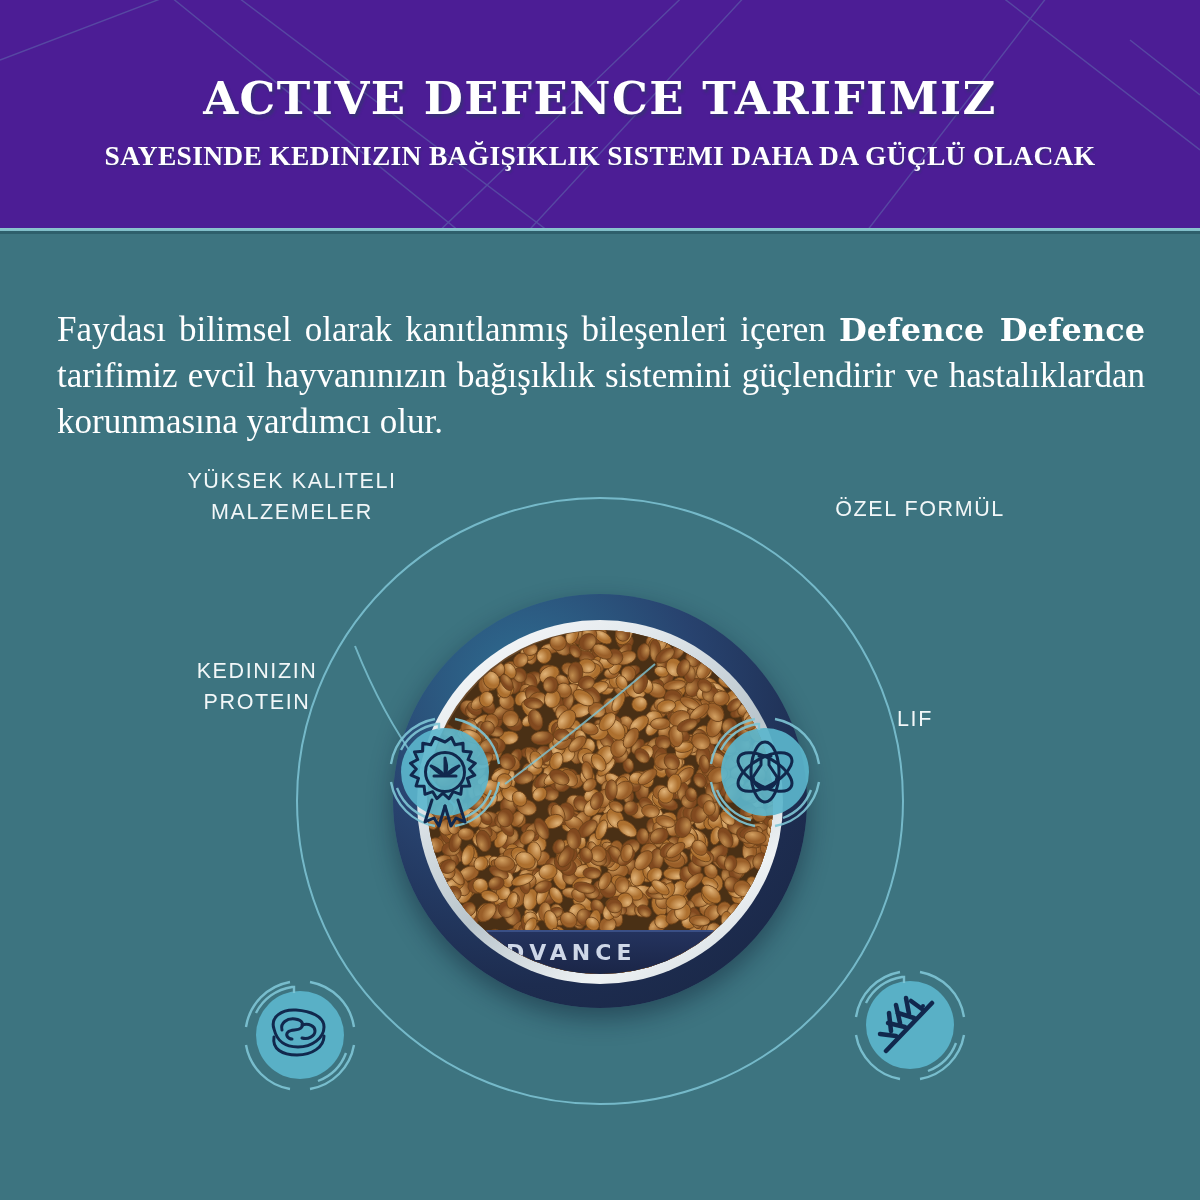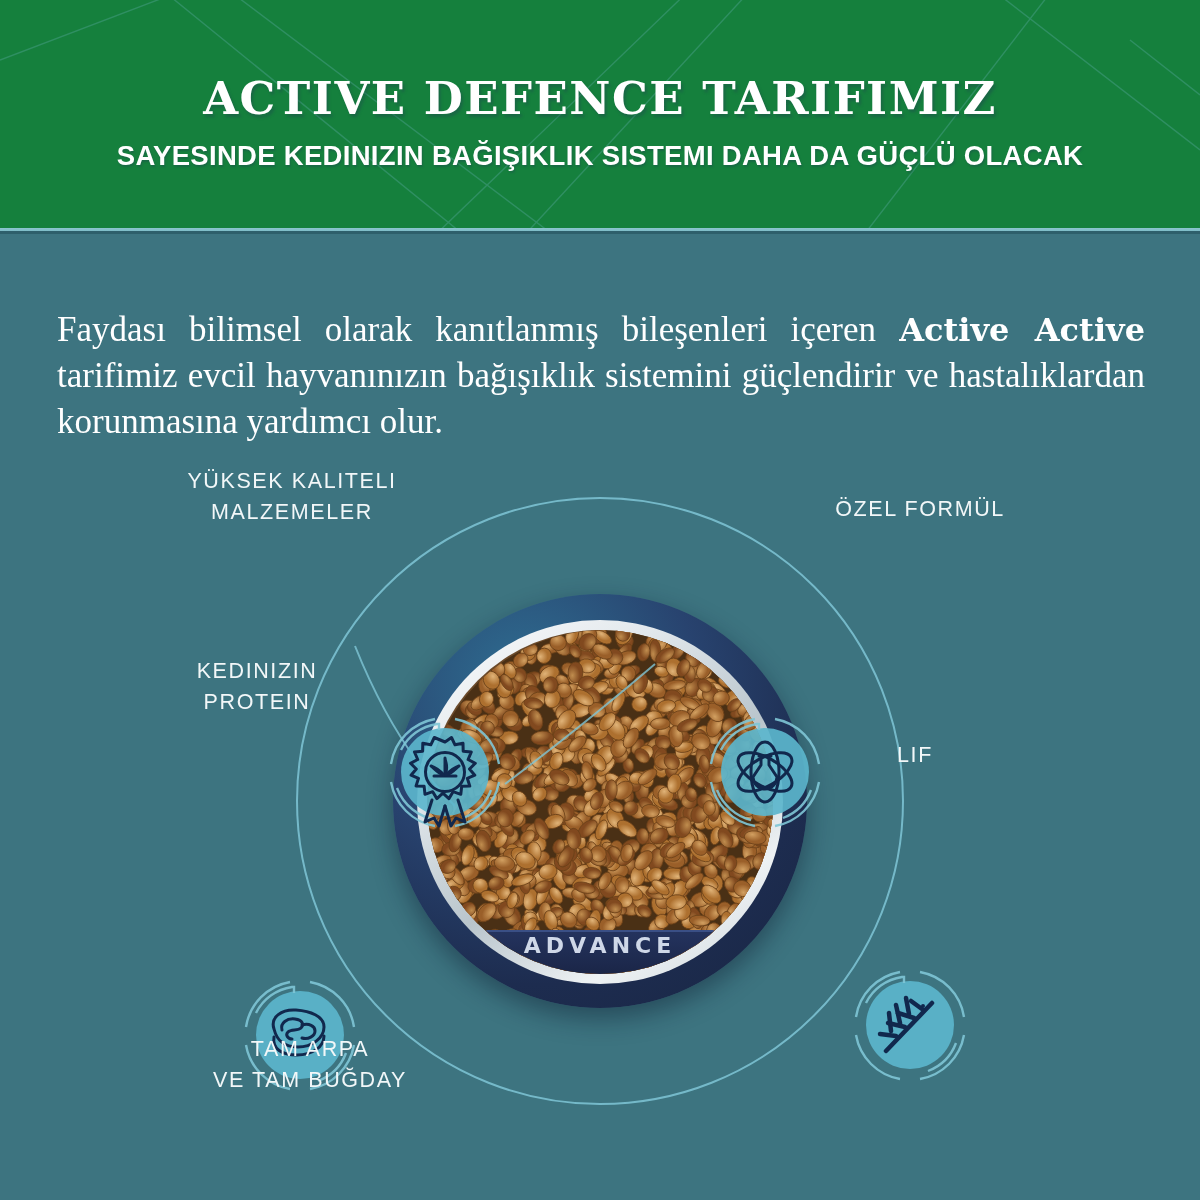--- a/index.html
+++ b/index.html
@@ -6,21 +6,21 @@
   body{
     width:1200px;height:1200px;overflow:hidden;
     font-family:"Liberation Serif", serif;
     background:#3d7480;
   }
   .poster{position:relative;width:1200px;height:1200px;overflow:hidden;}
 
   
   .header{
     position:absolute;left:0;top:0;width:1200px;height:240px;
-    background:#15803d;
+    background:#4c1d95;
     overflow:hidden;
   }
   .header-lines{position:absolute;inset:0;opacity:.5;}
   .hdr-divider{
     position:absolute;left:0;top:228px;width:1200px;height:6px;
     background:linear-gradient(to bottom,#8cc5cf 0%,#7fbdc8 45%,#2e5f6b 55%,#2e5f6b 100%);
   }
   .title{
     position:absolute;left:0;top:72px;width:1200px;
     text-align:center;
@@ -28,21 +28,21 @@
     font-weight:bold;
     font-size:45px;
     letter-spacing:1.5px;
     color:#ffffff;
     text-shadow:2px 3px 3px rgba(30,70,80,.45);
     margin:0;
   }
   .subtitle{
     position:absolute;left:0;top:140px;width:1200px;
     text-align:center;
-    font-family:Liberation Sans, sans-serif;
+    font-family:Liberation Serif, serif;
     font-size:27.5px;
     letter-spacing:.3px;
     color:#ffffff;
     text-shadow:1px 2px 2px rgba(30,70,80,.4);
     margin:0;
   }
 
   
   .body-area{
     position:absolute;left:0;top:234px;width:1200px;height:966px;
@@ -84,21 +84,21 @@
   .kibble{position:absolute;inset:-4px;}
   .brandplate{
     position:absolute;left:50%;transform:translateX(-50%);
     bottom:-2px;width:232px;height:44px;
     background:linear-gradient(to bottom,#24335e,#1a2546);
     border-top:2px solid #3a4f85;
     border-radius:4px 4px 0 0;
     overflow:hidden;
   }
   .brandplate span{
-    display:block;text-align:center;margin-top:1px;
+    display:block;margin-top:8px;
     font-family:"DejaVu Sans", sans-serif;font-weight:bold;
     font-size:22px;letter-spacing:5px;color:#cfd8e8;
   }
 
   .label{
     position:absolute;
     font-family:Liberation Sans, sans-serif;
     color:#f2f7f8;
     font-size:21.5px;
     letter-spacing:1.6px;
@@ -125,21 +125,21 @@
         <path d="M0 60 L210 -20"></path>
       </g>
     </svg>
     <h1 class="title">ACTIVE DEFENCE TARIFIMIZ</h1>
     <h2 class="subtitle">SAYESINDE KEDINIZIN BAĞIŞIKLIK SISTEMI DAHA DA GÜÇLÜ OLACAK</h2>
   </div>
   <div class="hdr-divider"></div>
 
   <div class="body-area">
 
-    <p class="intro"><span>Faydası bilimsel olarak kanıtlanmış bileşenleri içeren </span><b>Active Active</b><span> tarifimiz evcil hayvanınızın bağışıklık sistemini güçlendirir ve  hastalıklardan korunmasına yardımcı olur.</span></p>
+    <p class="intro"><span>Faydası bilimsel olarak kanıtlanmış bileşenleri içeren </span><b>Defence Defence</b><span> tarifimiz evcil hayvanınızın bağışıklık sistemini güçlendirir ve  hastalıklardan korunmasına yardımcı olur.</span></p>
 
     <div class="diagram">
 
       <svg width="1200" height="766">
         <g fill="none" stroke="#7fc6d6" stroke-width="2" opacity=".85">
           <circle cx="600" cy="367" r="303"></circle>
         </g>
       </svg>
 
       <div class="bowl-wrap">
@@ -1235,21 +1235,19 @@
       </svg>
 
       <div class="label" style="left:152px;top:32px;width:280px;">YÜKSEK KALITELI
 MALZEMELER</div>
 
       <div class="label" style="left:770px;top:60px;width:300px;">ÖZEL FORMÜL</div>
 
       <div class="label" style="left:132px;top:222px;width:250px;">KEDINIZIN
 PROTEIN</div>
 
-      <div class="label" style="left:850px;top:270px;width:130px;margin-top:36px;">LIF</div>
-
-      <div class="label" style="left:170px;top:600px;width:280px;">TAM ARPA
-VE TAM BUĞDAY</div>
+      <div class="label" style="left:850px;top:270px;width:130px;">LIF</div>
+
 
 
     </div>
   </div>
 </div>
 
 </body></html>

